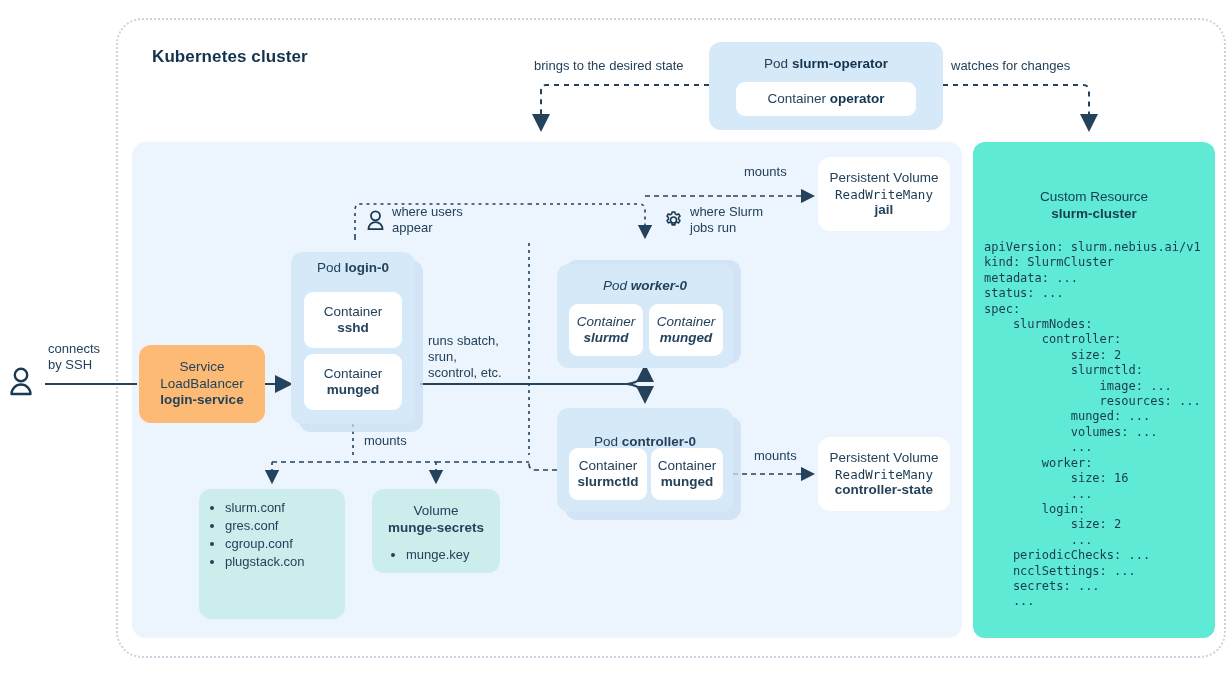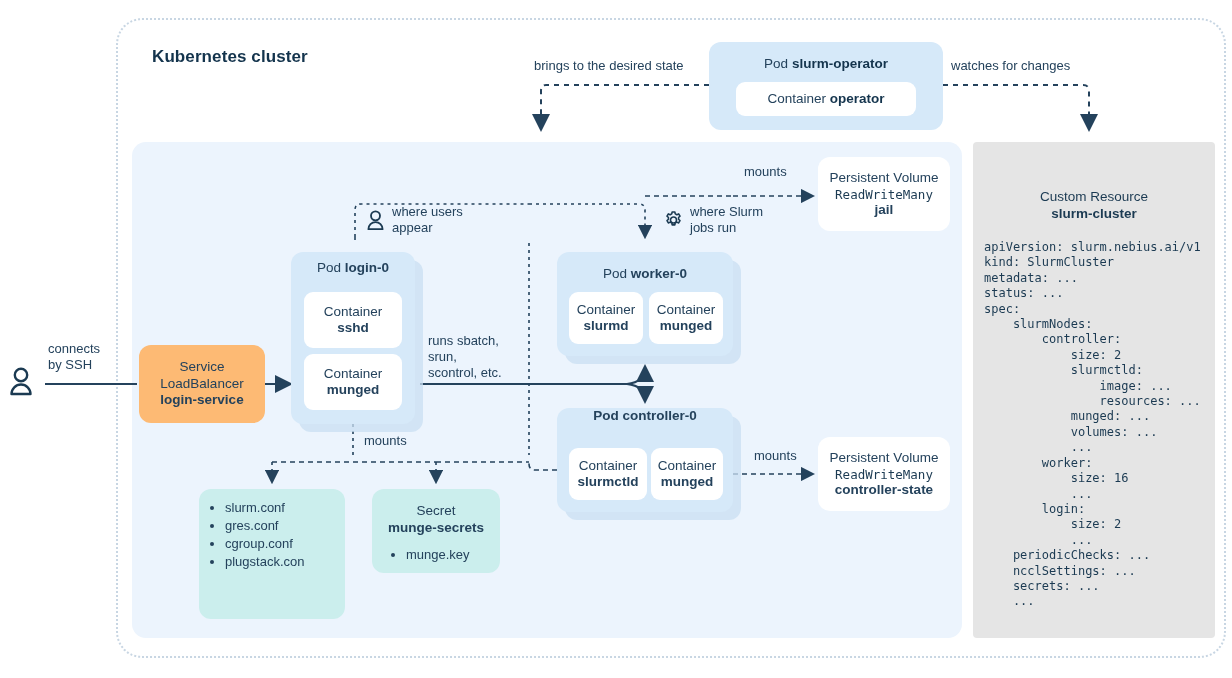--- a/index.html
+++ b/index.html
@@ -61,21 +61,21 @@
   }
   .pod-hdr { font-size: 13.5px; color: #24425c; }
   .container-card {
     position: absolute; background: #ffffff; border-radius: 9px;
     display: flex; flex-direction: column; align-items: center; justify-content: center;
     font-size: 13.5px; line-height: 16.5px; color: #24425c;
   }
 
   .pod-login   { left: 291px; top: 252px; width: 124px; height: 172px; }
   .pod-login-s { left: 299px; top: 260px; width: 124px; height: 172px; }
-  .pod-worker  { left: 557px; top: 252px; width: 176px; height: 104px; }
+  .pod-worker  { left: 557px; top: 264px; width: 176px; height: 104px; font-style: italic; }
   .pod-worker-s{ left: 565px; top: 260px; width: 176px; height: 104px; }
   .pod-ctrl    { left: 557px; top: 408px; width: 176px; height: 104px; }
   .pod-ctrl-s  { left: 565px; top: 416px; width: 176px; height: 104px; }
 
   
   .pv {
     background: #ffffff; width: 132px; height: 74px;
     display: flex; flex-direction: column; align-items: center; justify-content: center;
   }
   .pv-jail { left: 818px; top: 157px; }
@@ -87,21 +87,21 @@
   .cm { left: 199px; top: 489px; width: 146px; height: 130px; }
   .sec{ left: 372px; top: 489px; width: 128px; height: 84px; }
   .cm-hdr, .sec-hdr { padding-top: 14px; font-size: 13.5px; line-height: 16.5px; }
   .bullets { margin: 10px 0 0 26px; text-align: left; font-size: 13px; line-height: 18px; }
   .bullets li { list-style: disc; color: #24425c; }
   .sec .bullets { margin-left: 34px; }
 
   
   .cr {
     left: 973px; top: 142px; width: 242px; height: 496px;
-    background: #e5e5e5; border-radius: 4px;
+    background: #5eead4; border-radius: 12px;
   }
   .cr-hdr { padding-top: 46px; font-size: 13.5px; line-height: 17px; color: #1b3a52; }
   .cr-yaml {
     margin: 18px 0 0 11px; text-align: left;
     font-family: "DejaVu Sans Mono", monospace;
     font-size: 12px; line-height: 15.4px; color: #1b3a52;
     white-space: pre;
   }
 
   
@@ -257,21 +257,21 @@
       <b>slurmd</b>
     </div>
     <div class="container-card" style="left:92px; top:40px; width:74px; height:52px;">
       <span>Container</span>
       <b>munged</b>
     </div>
   </div>
 
   <div class="pod-shadow pod-ctrl-s"></div>
   <div class="box pod pod-ctrl">
-    <div class="pod-hdr" style="padding-top:0;font-weight:bold;">
+    <div class="pod-hdr" style="padding-top:26px;">
       <span>Pod </span><b>controller-0</b>
     </div>
     <div class="container-card" style="left:12px; top:40px; width:78px; height:52px;">
       <span>Container</span>
       <b>slurmctld</b>
     </div>
     <div class="container-card" style="left:94px; top:40px; width:72px; height:52px;">
       <span>Container</span>
       <b>munged</b>
     </div>
@@ -293,21 +293,21 @@
     <ul class="bullets">
       <li>slurm.conf</li>
       <li>gres.conf</li>
       <li>cgroup.conf</li>
       <li>plugstack.con</li>
     </ul>
   </div>
 
   <div class="box sec">
     <div class="sec-hdr lbl">
-      <div>Secret</div>
+      <div>Volume</div>
       <div style="font-weight:bold;">munge-secrets</div>
     </div>
     <ul class="bullets">
       <li>munge.key</li>
     </ul>
   </div>
 
   <div class="box cr">
     <div class="cr-hdr">
       <div>Custom Resource</div>

